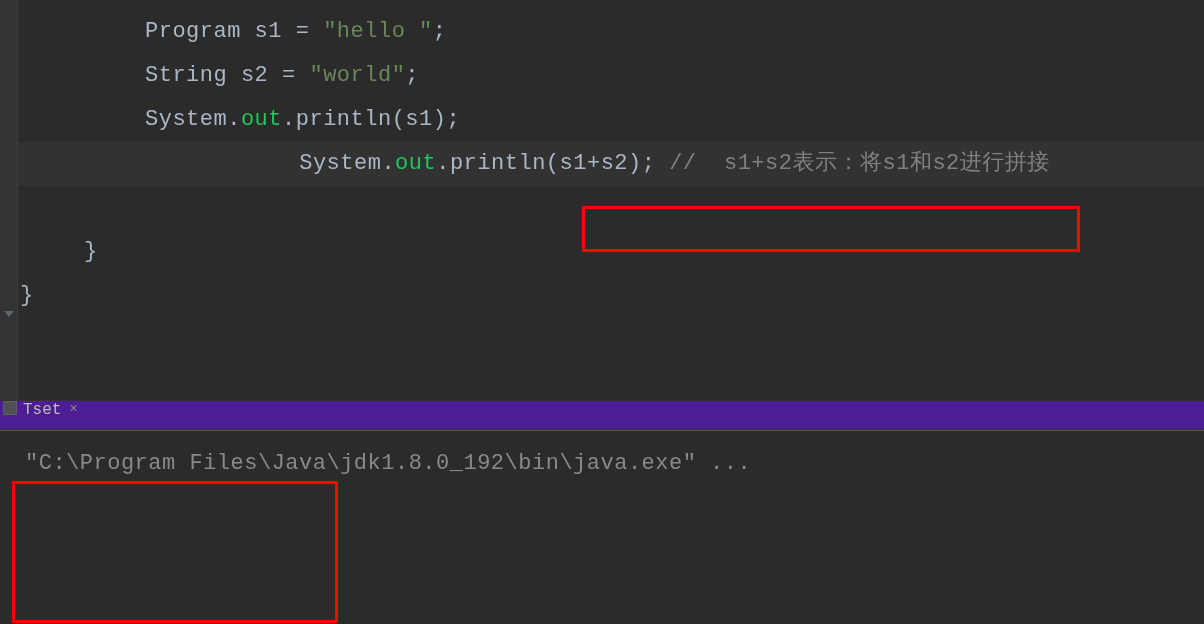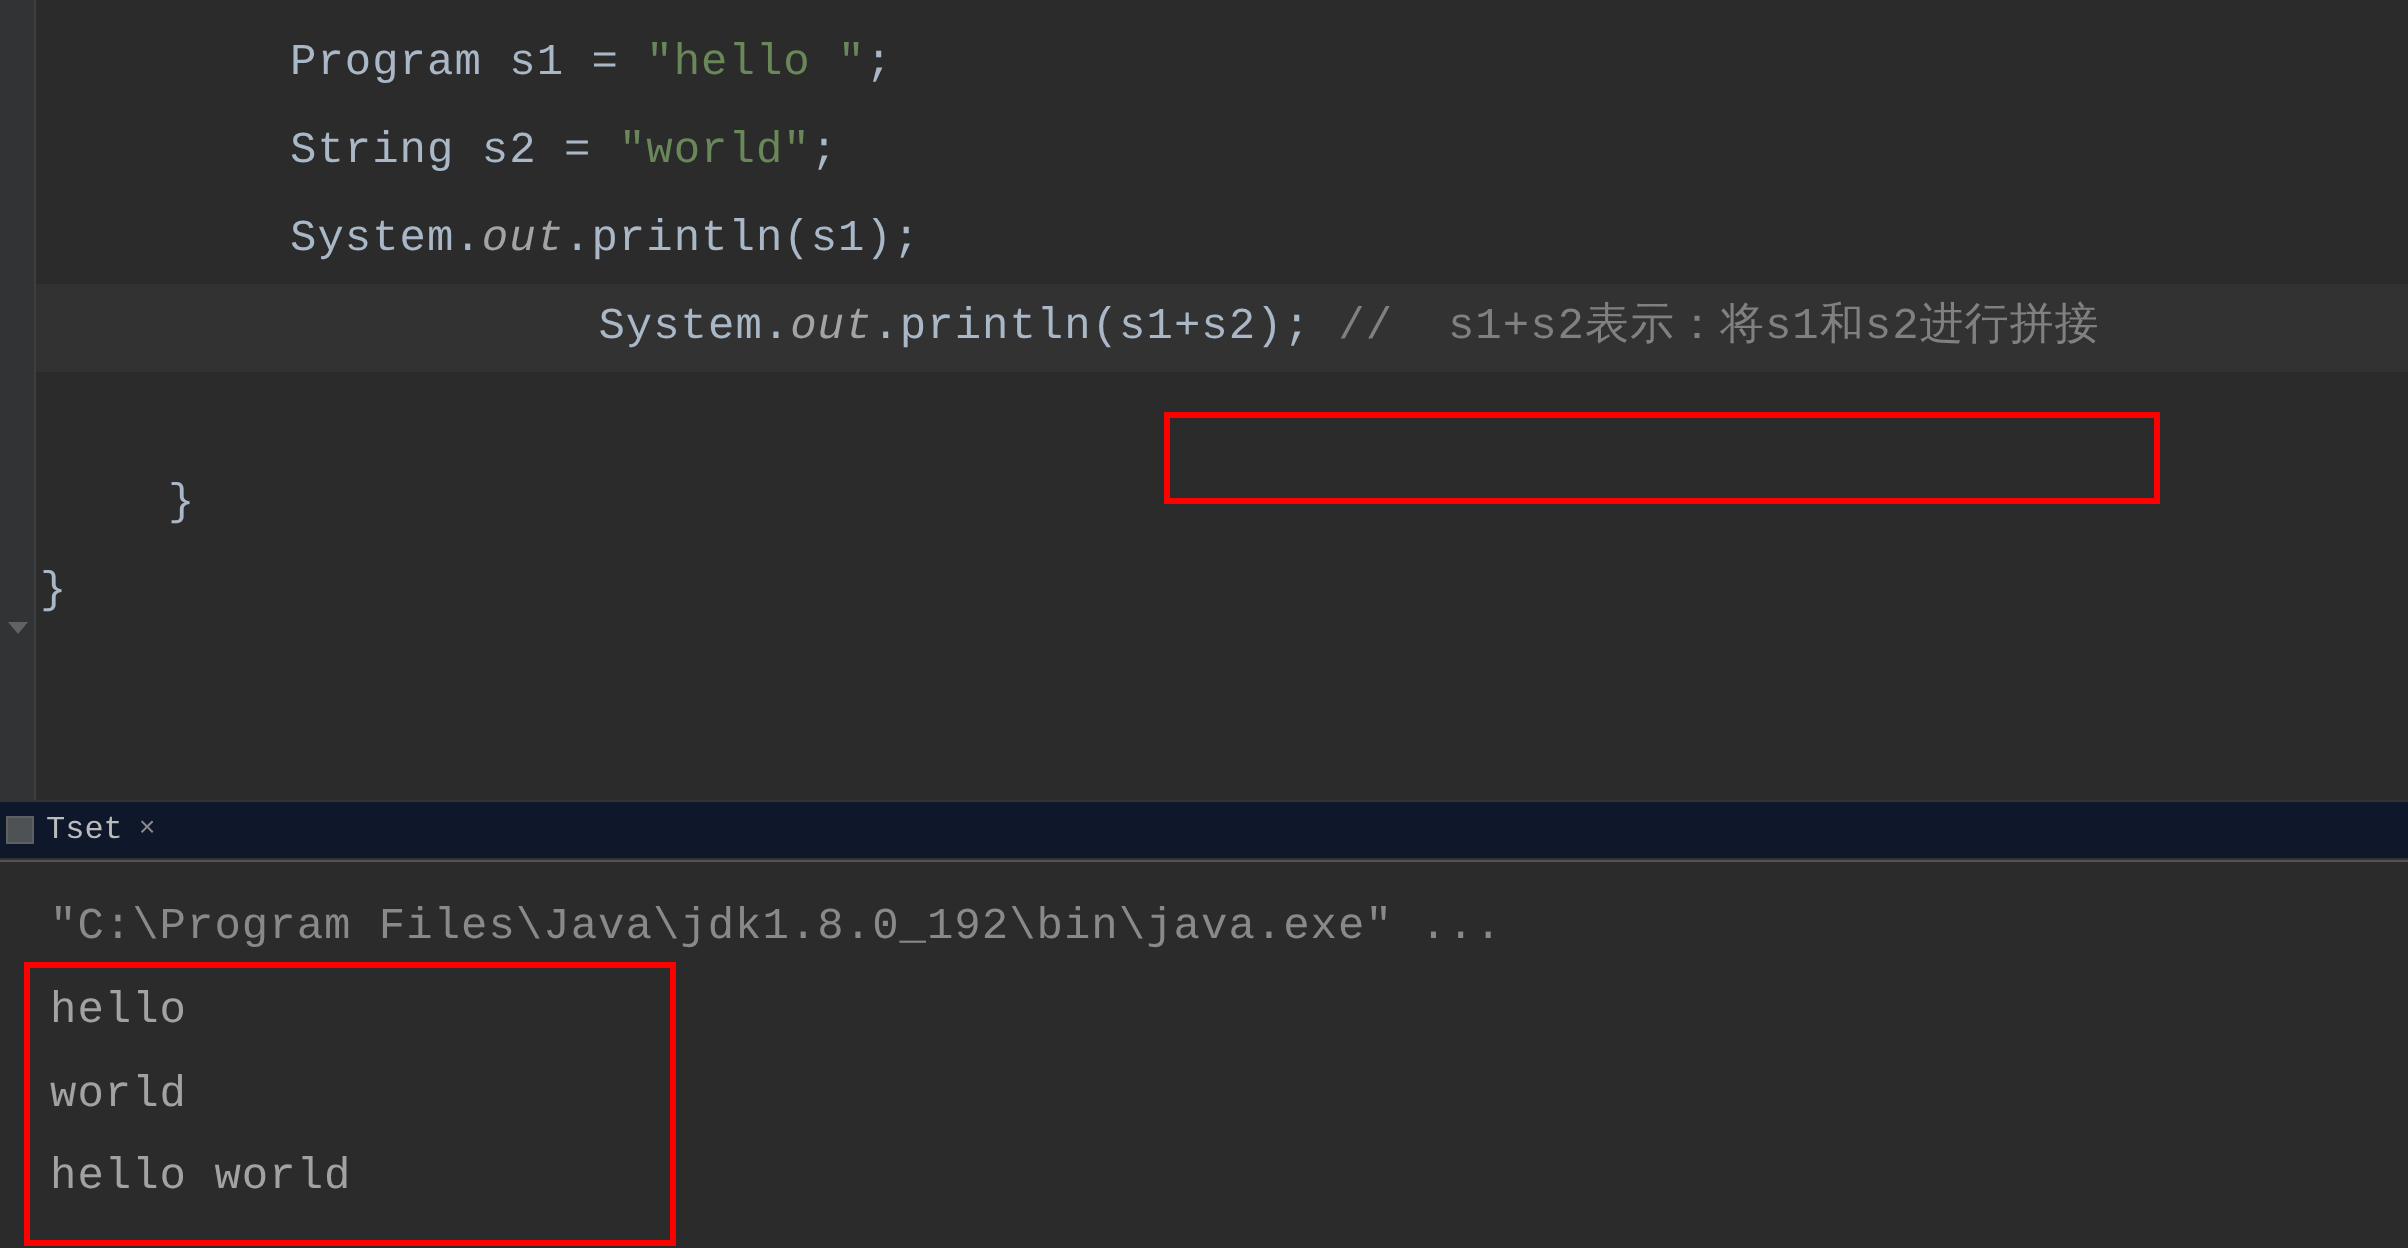--- a/index.html
+++ b/index.html
@@ -55,46 +55,45 @@
       padding-left: 80px;
       white-space: pre;
       font-size: 22px;
       letter-spacing: 0.5px;
     }
     .highlighted-line {
       background-color: #323232;
       text-align: center;
     }
     .string { color: #6a8759; }
-    .field-italic { color: #a3a3a3; font-style: italic; }
+    .field-italic { color: #22c55e; }
     .comment { color: #808080; }
     .normal { color: #a9b7c6; }
     .indent-0 { padding-left: 20px; }
     .indent-2 { padding-left: 84px; }
     .indent-3 { padding-left: 145px; }
     
     .red-box-comment {
       position: absolute;
       border: 3px solid #ff0000;
       pointer-events: none;
     }
     .box-1 {
       left: 582px;
       top: 206px;
       width: 498px;
       height: 46px;
     }
     
     .tab-bar {
-      background-color: #0f172a;
+      background-color: #4c1d95;
       height: 30px;
       border-top: 1px solid #323232;
       border-bottom: 1px solid #323232;
       display: flex;
-      align-items: center;
       padding-left: 3px;
     }
     .tab-icon {
       width: 14px;
       height: 14px;
       margin-right: 6px;
       background-color: #4e5254;
       border: 1px solid #5e6060;
       display: inline-block;
     }
@@ -156,19 +155,14 @@
 </div>
 
 <div class="tab-bar">
   <span class="tab-icon"></span>
   <span class="tab-label">Tset</span>
   <span class="tab-close">×</span>
 </div>
 
 <div class="console-area">
   <div class="console-line console-path">"C:\Program Files\Java\jdk1.8.0_192\bin\java.exe" ...</div>
-  <div id="console-output-lines">
-      <div class="console-line">hello </div>
-      <div class="console-line">world</div>
-      <div class="console-line">hello world</div>
-    </div>
   <div class="red-box-comment box-2"></div>
 </div>
 
 </body></html>

